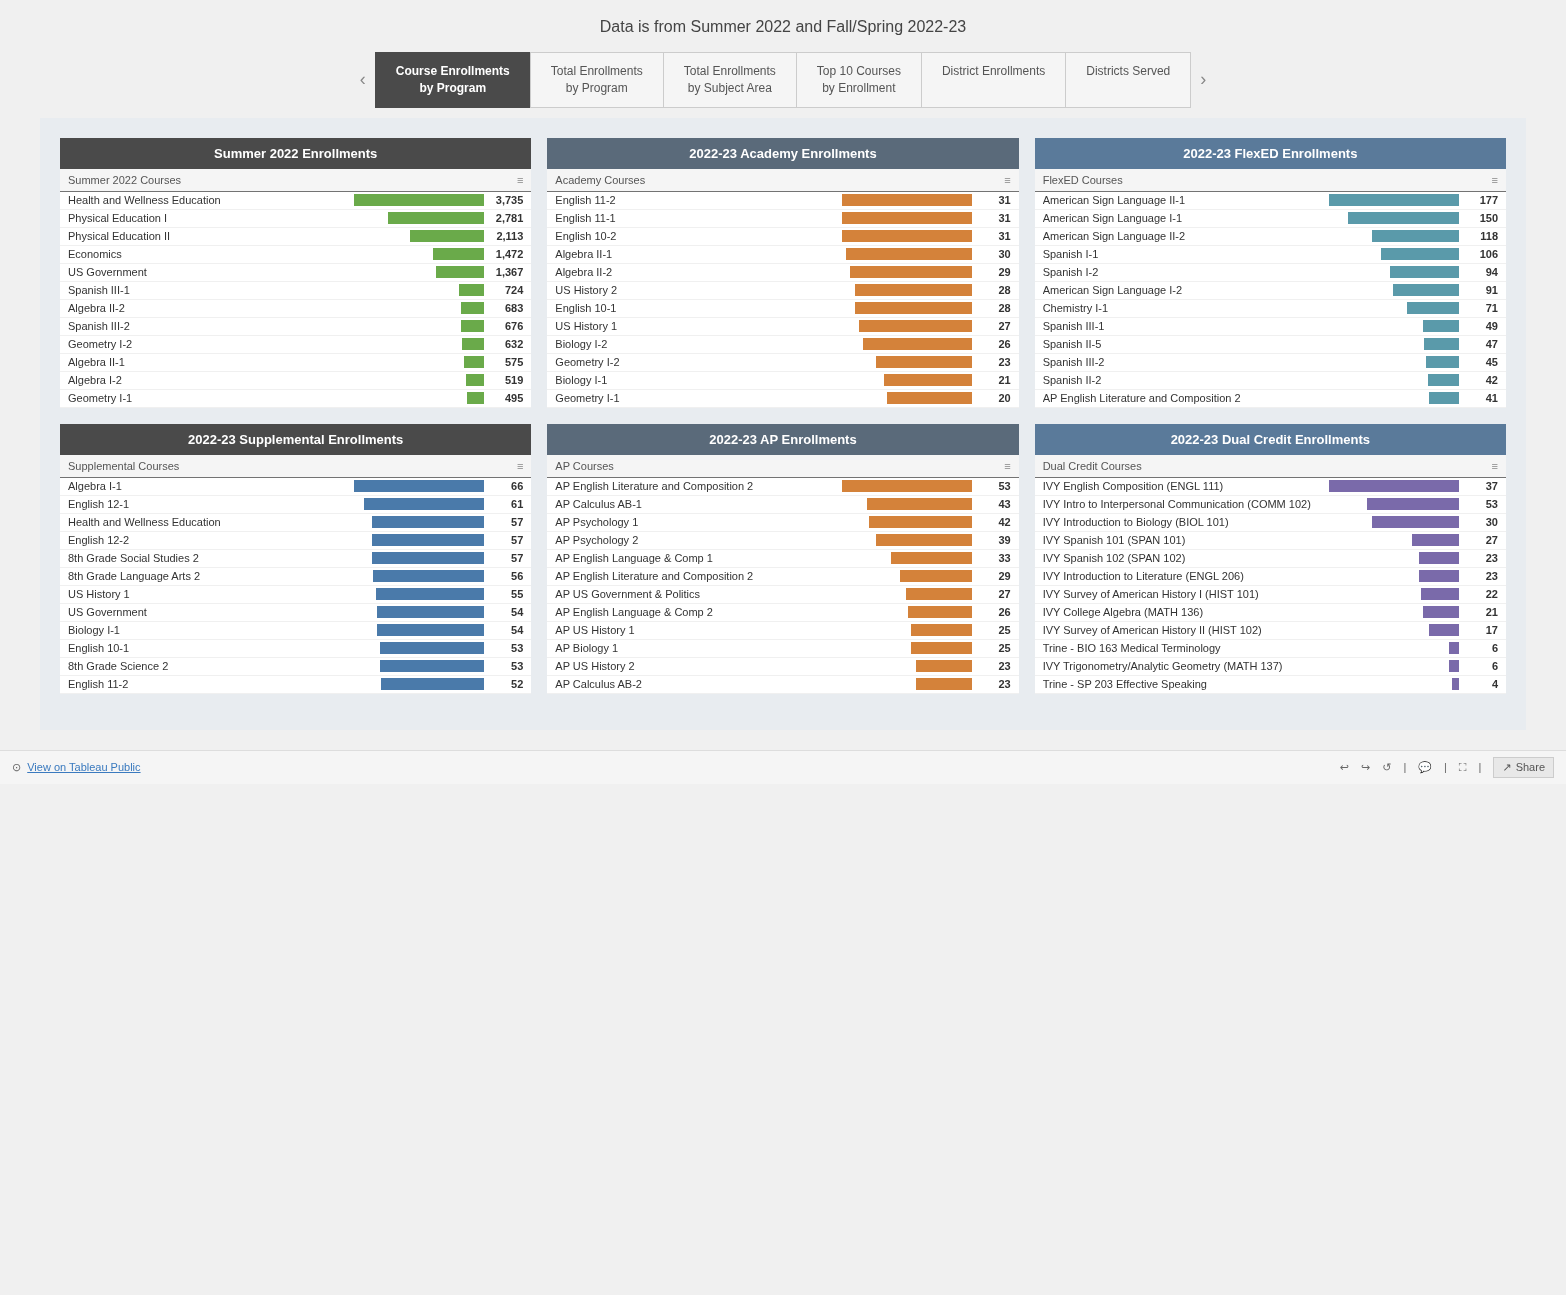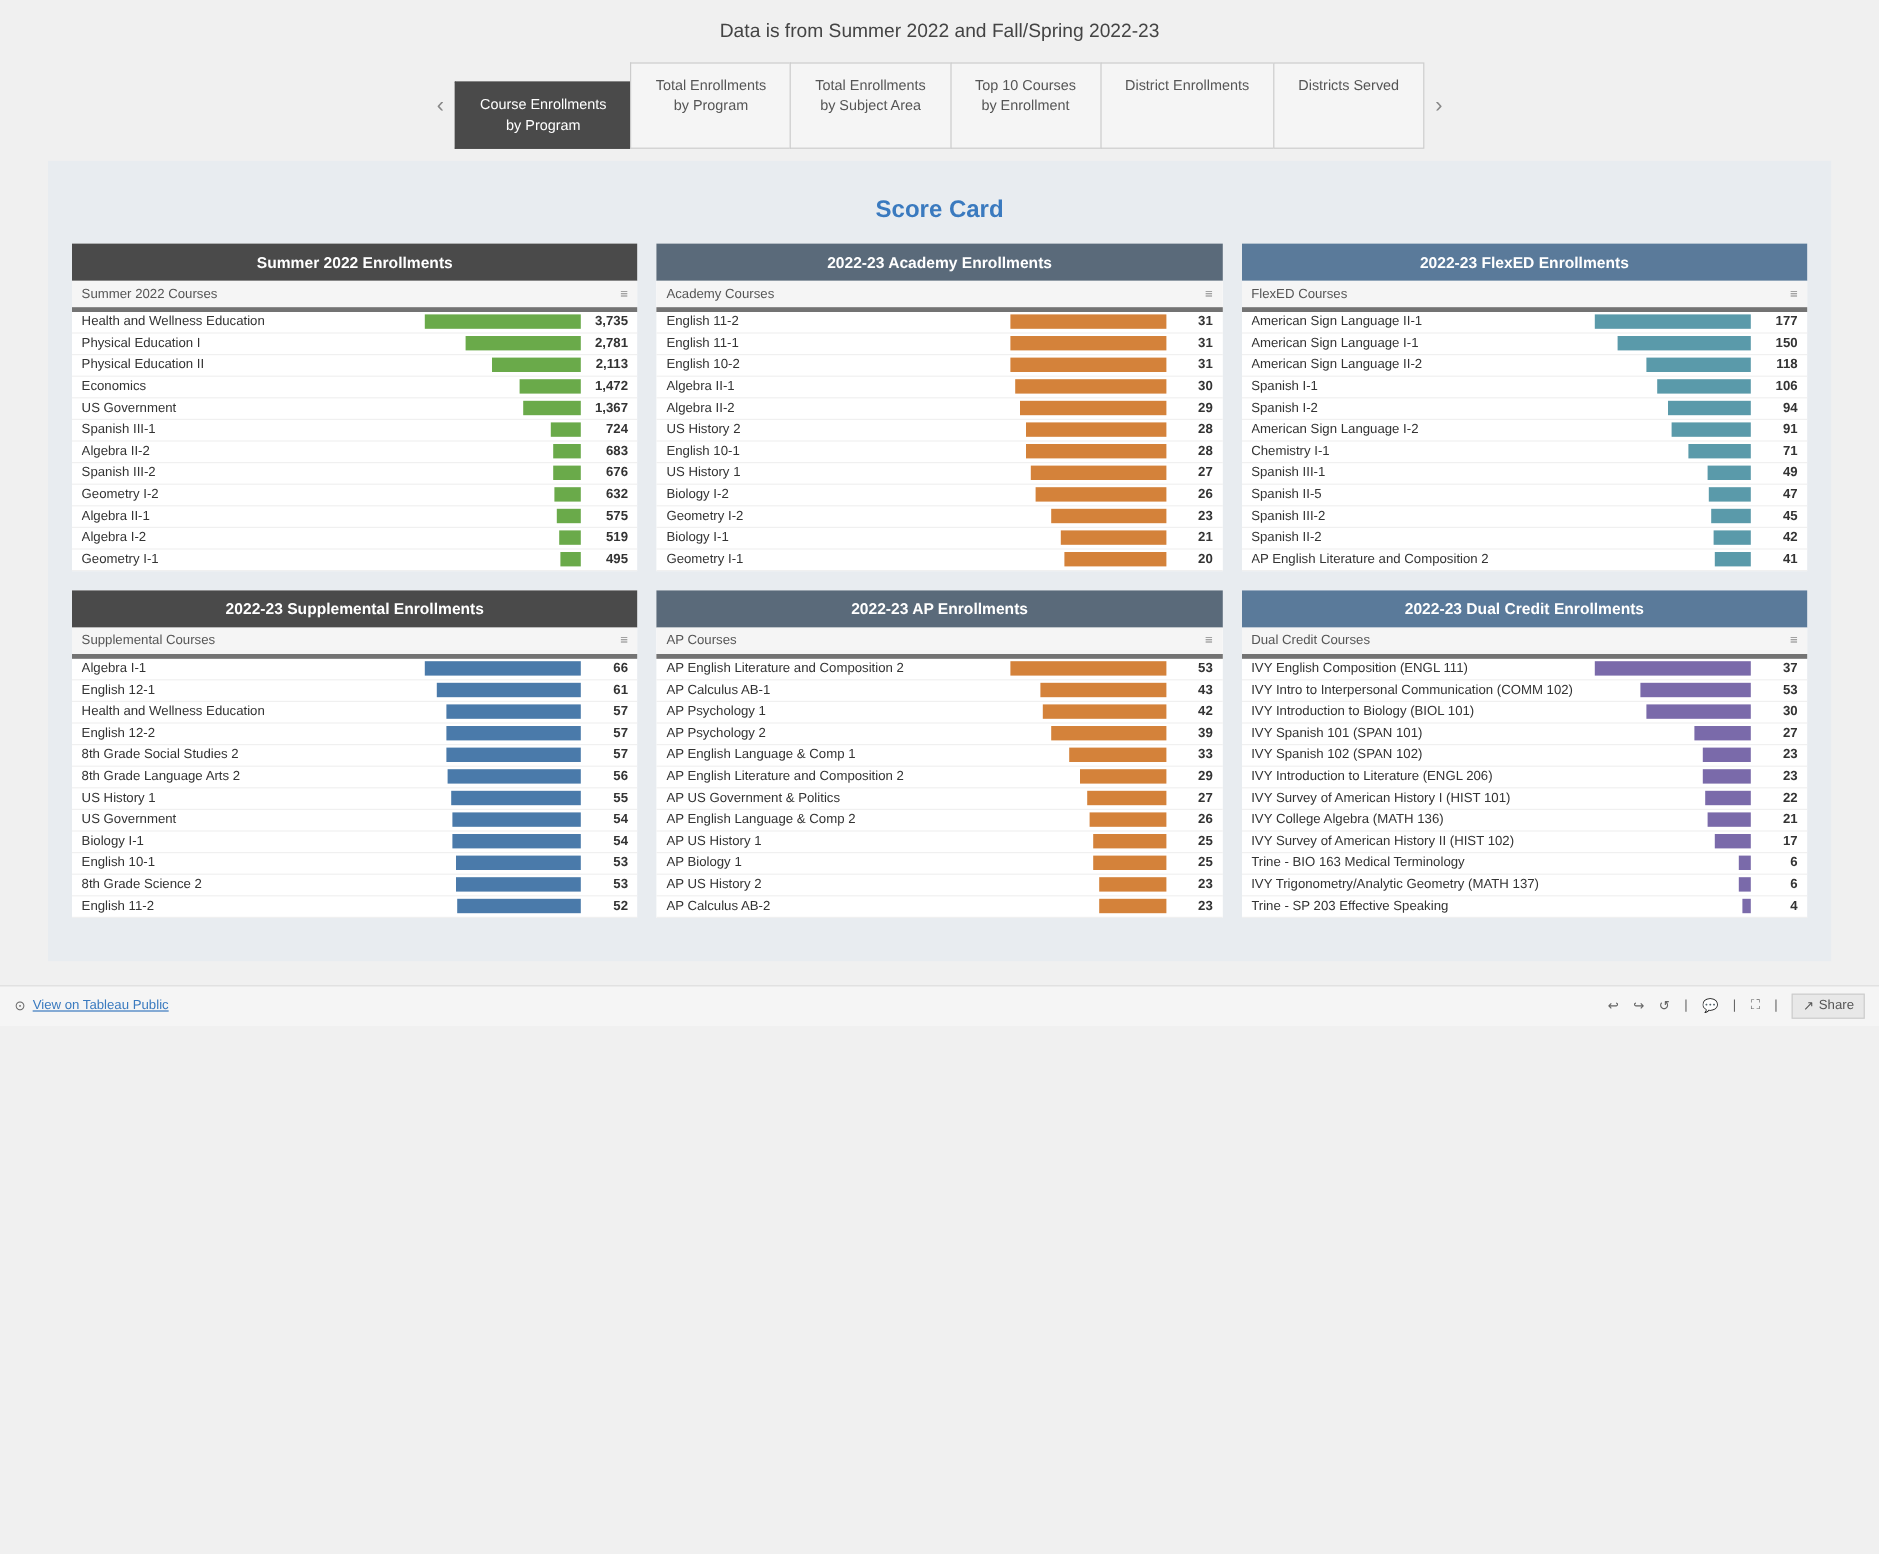--- a/index.html
+++ b/index.html
@@ -4,36 +4,36 @@
   <style>
     * { box-sizing: border-box; margin: 0; padding: 0; }
     body { font-family: Arial, sans-serif; background: #f0f0f0; font-size: 12px; color: #333; width: 1566px; min-height: 1295px; }
 
     .top-title { text-align: center; padding: 18px 0 10px; font-size: 16px; color: #444; font-weight: normal; }
 
     .nav-bar { display: flex; align-items: center; justify-content: center; padding: 6px 0 10px; }
     .nav-arrow { width: 24px; height: 40px; display: flex; align-items: center; justify-content: center; cursor: pointer; color: #888; font-size: 18px; }
     .nav-tabs { display: flex; gap: 0; }
     .nav-tab { padding: 10px 20px; border: 1px solid #ccc; background: #f5f5f5; color: #555; cursor: pointer; font-size: 12px; min-width: 120px; text-align: center; line-height: 1.4; }
-    .nav-tab.active { background: #4a4a4a; color: #fff; border-color: #4a4a4a; font-weight: normal; margin-top: 16px; }
+    .nav-tab.active { background: #4a4a4a; color: #fff; border-color: #4a4a4a; font-weight: bold; }
     .nav-tab:not(:last-child) { border-right: none; }
 
     .main-content { background: #e8ecf0; margin: 0 40px; padding: 20px; }
 
     .score-card-title { text-align: center; color: #3a7abf; font-size: 20px; font-weight: bold; padding: 10px 0 16px; }
 
     .tables-grid { display: grid; grid-template-columns: 1fr 1fr 1fr; gap: 16px; margin-bottom: 16px; }
 
     .table-section { background: #fff; }
     .table-header { padding: 8px 10px; color: #fff; font-size: 13px; font-weight: bold; text-align: center; }
     .header-dark { background: #4a4a4a; }
     .header-medium { background: #5a6a7a; }
     .header-blue { background: #5a7a9a; }
 
-    .table-subheader { display: flex; justify-content: space-between; align-items: center; padding: 5px 8px; background: #f5f5f5; border-bottom: 4px solid #737373; font-size: 11px; color: #555; }
+    .table-subheader { display: flex; justify-content: space-between; align-items: center; padding: 5px 8px; background: #f5f5f5; border-bottom: 1px solid #737373; font-size: 11px; color: #555; }
     .filter-icon { cursor: pointer; color: #888; font-size: 11px; }
 
     .table-row { display: flex; justify-content: space-between; align-items: center; padding: 2px 8px; border-bottom: 1px solid #f0f0f0; min-height: 18px; }
     .row-label { flex: 1; font-size: 11px; color: #333; overflow: hidden; text-overflow: ellipsis; white-space: nowrap; padding-right: 6px; }
     .row-bar-container { display: flex; align-items: center; gap: 4px; }
     .row-bar { height: 12px; min-width: 2px; }
     .row-value { font-size: 11px; font-weight: bold; min-width: 35px; text-align: right; }
 
     .bottom-bar { background: #f5f5f5; border-top: 1px solid #ddd; padding: 6px 12px; display: flex; align-items: center; justify-content: space-between; margin-top: 20px; }
     .bottom-left { display: flex; align-items: center; gap: 6px; color: #666; font-size: 11px; }
@@ -52,21 +52,20 @@
     <div class="nav-tab">Total Enrollments<br>by Program</div>
     <div class="nav-tab">Total Enrollments<br>by Subject Area</div>
     <div class="nav-tab">Top 10 Courses<br>by Enrollment</div>
     <div class="nav-tab">District Enrollments</div>
     <div class="nav-tab">Districts Served</div>
   </div>
   <div class="nav-arrow">›</div>
 </div>
 
 <div class="main-content">
-  <div class="score-card-title">Score Card</div>
 
   <div class="tables-grid">
 
     <div class="table-section">
       <div class="table-header header-dark">Summer 2022 Enrollments</div>
       <div class="table-subheader">
         <span>Summer 2022 Courses</span>
         <span class="filter-icon">≡</span>
       </div>
       <div id="summer2022-rows">

